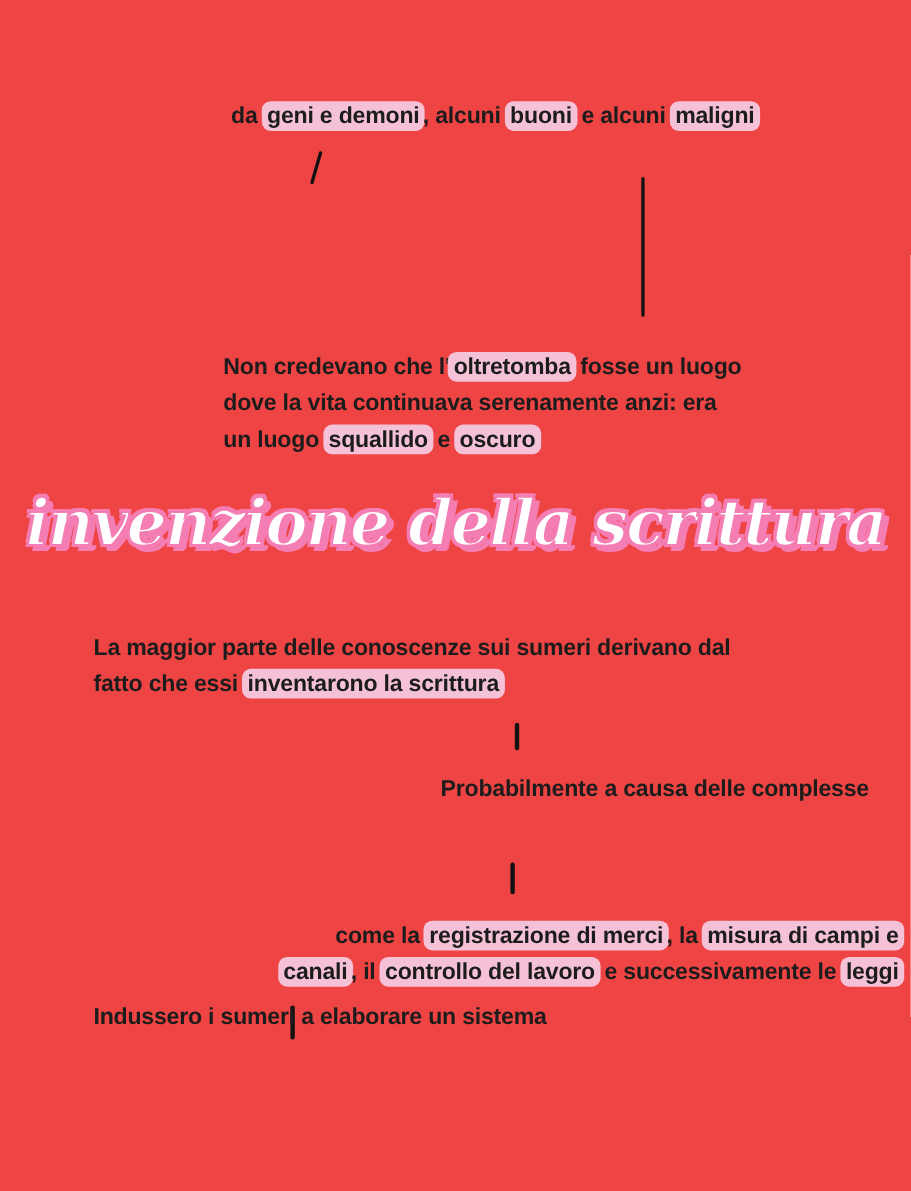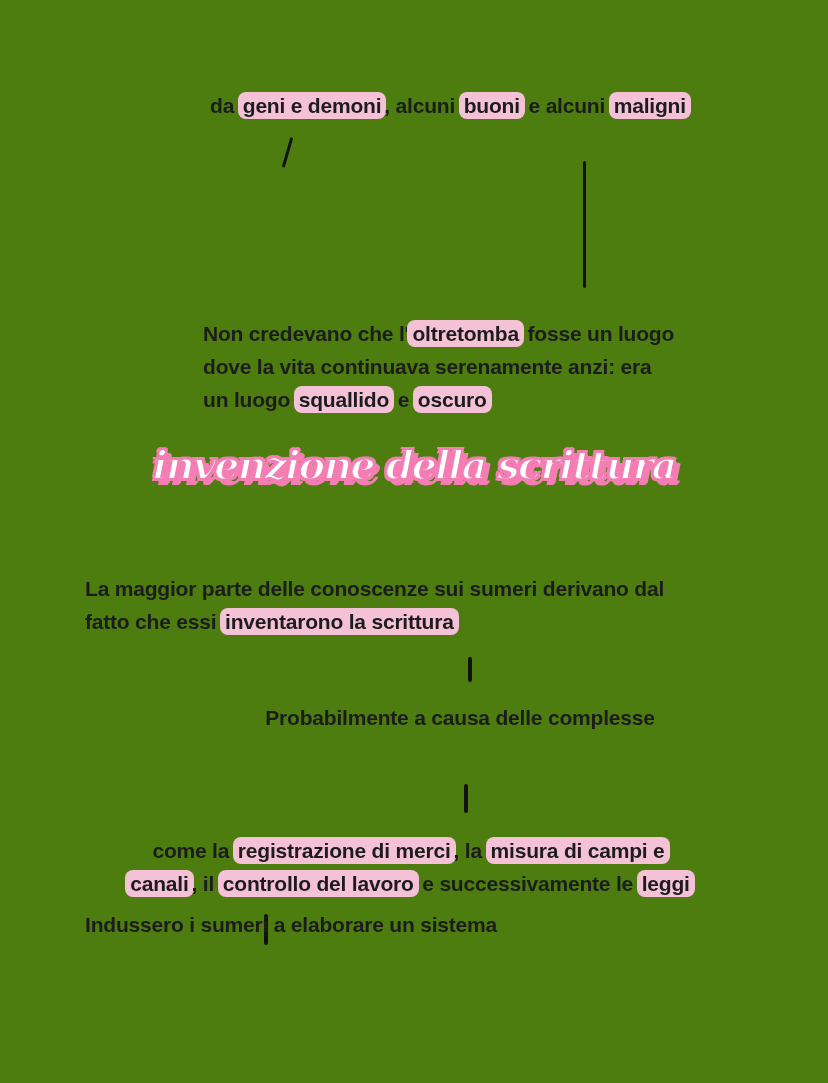--- a/index.html
+++ b/index.html
@@ -23,21 +23,21 @@
     letter-spacing: -0.2px;
     white-space: nowrap;
   }
   .note-block .line { white-space: nowrap; }
   .hl {
     background: var(--hl);
     border-radius: 8px;
     padding: 2px 5px;
     margin: 0 -2px;
   }
-  .center { text-align: center; }
+  .center { text-align: right; }
   .stroke {
     position: absolute;
     background: #121212;
     border-radius: 2px;
   }
   #slash-1 {
     width: 3px; height: 31px;
     left: 286px; top: 137px;
     transform: rotate(16deg);
   }
@@ -46,21 +46,21 @@
   #conn-2 { width: 4px; height: 29px; left: 464px; top: 784px; }
   #conn-3 { width: 4px; height: 31px; left: 264px; top: 914px; }
   #section-title {
     position: absolute;
     left: 0; top: 441px;
     width: 828px;
     text-align: center;
     font-family: "DejaVu Serif", serif;
     font-style: italic;
     font-weight: 700;
-    font-size: 40px;
+    font-size: 58px;
     letter-spacing: -2px;
     color: #ffffff;
     -webkit-text-stroke: 2px var(--pink);
     text-shadow:
       -2px -2px 0 var(--pink),
        2px -2px 0 var(--pink),
       -2px  2px 0 var(--pink),
        2px  2px 0 var(--pink),
        5px  5px 0 var(--pink),
        4px  6px 0 var(--pink),
@@ -72,21 +72,21 @@
   #block-souls    { left: 85px;  top: 186px; }
   #block-afterlife{ left: 203px; top: 317px; }
   #block-sources  { left: 85px;  top: 572px; }
   #block-reasons  { left: 130px; top: 701px; width: 660px; }
   #block-examples { left: 0px;   top: 834px; width: 820px; }
   #block-system   { left: 85px;  top: 908px; }
 </style>
 </head>
 <body>
 
-<div id="page" style="--hl: #f5c1d7; --pink: #f47eb4; --ink: #1c1c1c; background: #4d7c0f;">
+<div id="page" style="--hl: #f5c1d7; --pink: #f47eb4; --ink: #1c1c1c; background: #ef4444;">
 
   <div class="note-block" id="block-demons">
       <div class="line"><span>da </span><span class="hl">geni e demoni</span><span>, alcuni </span><span class="hl">buoni</span><span> e alcuni </span><span class="hl">maligni</span></div>
     </div>
 
   <div class="stroke" id="slash-1"></div>
 
   <div class="stroke" id="vline-1"></div>
 
 

